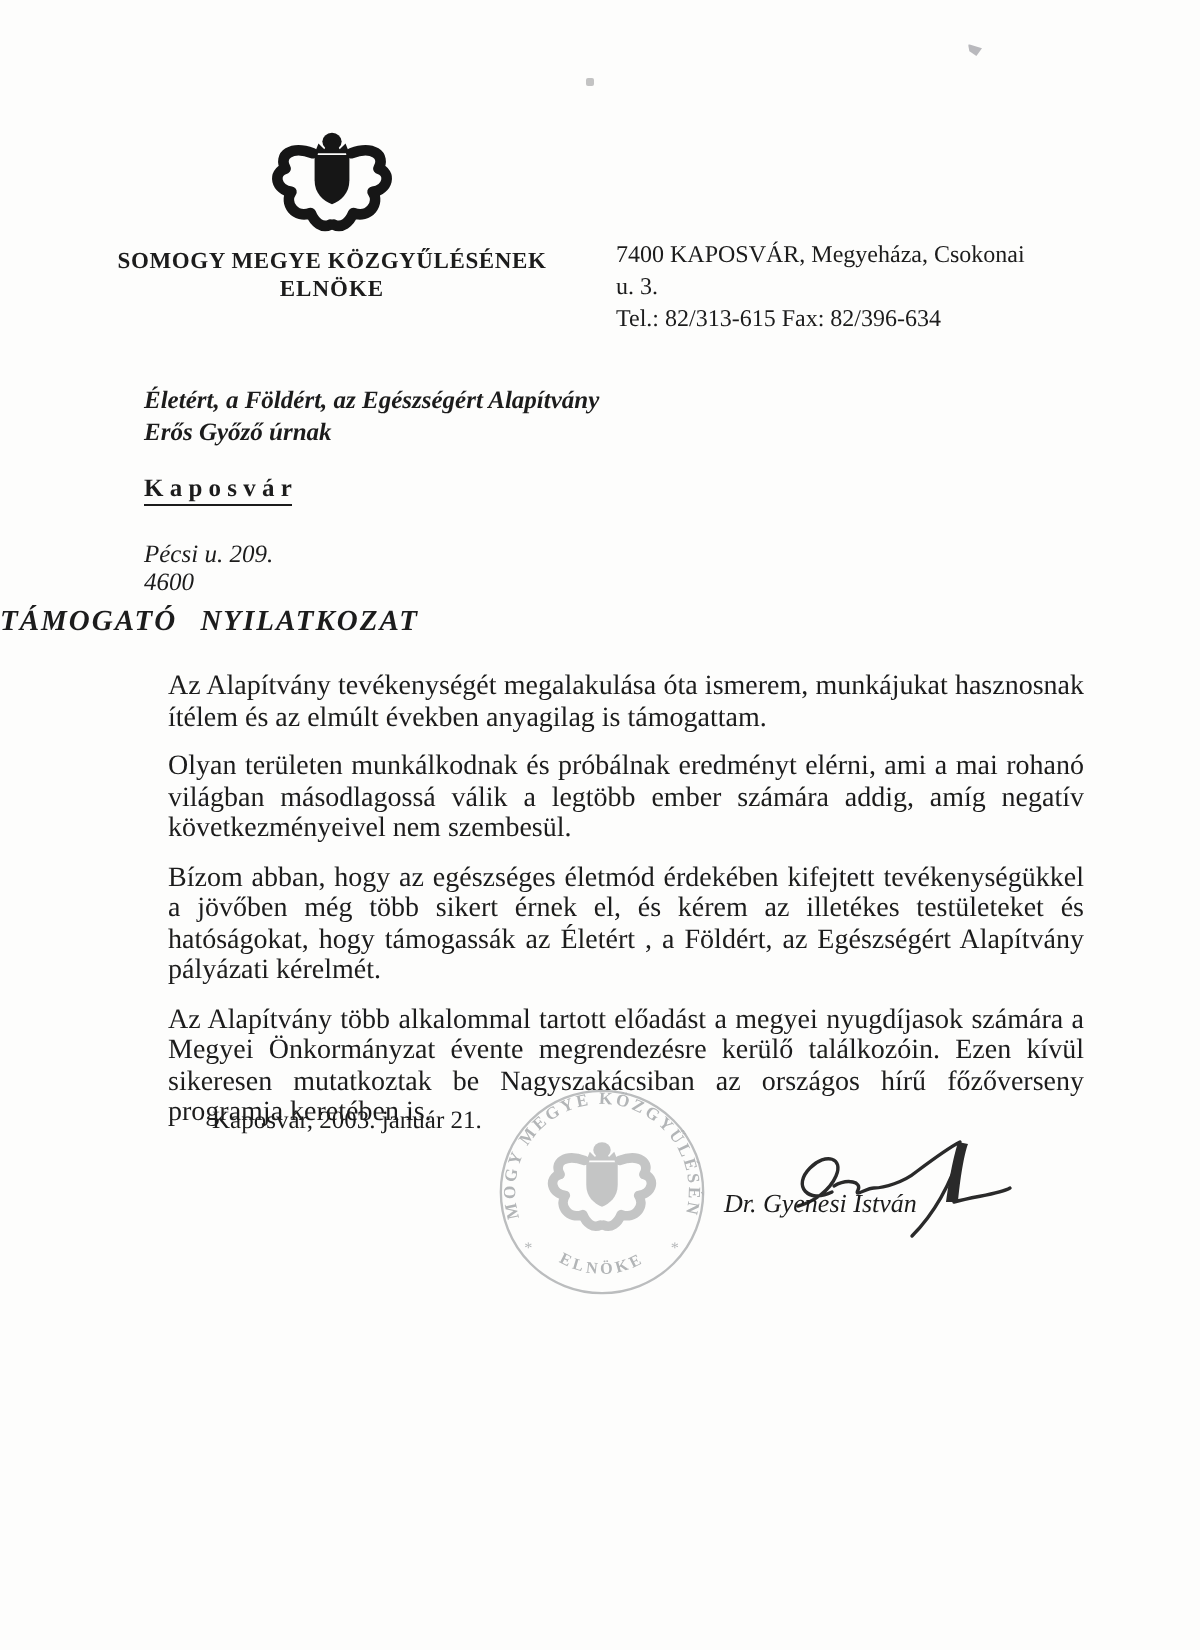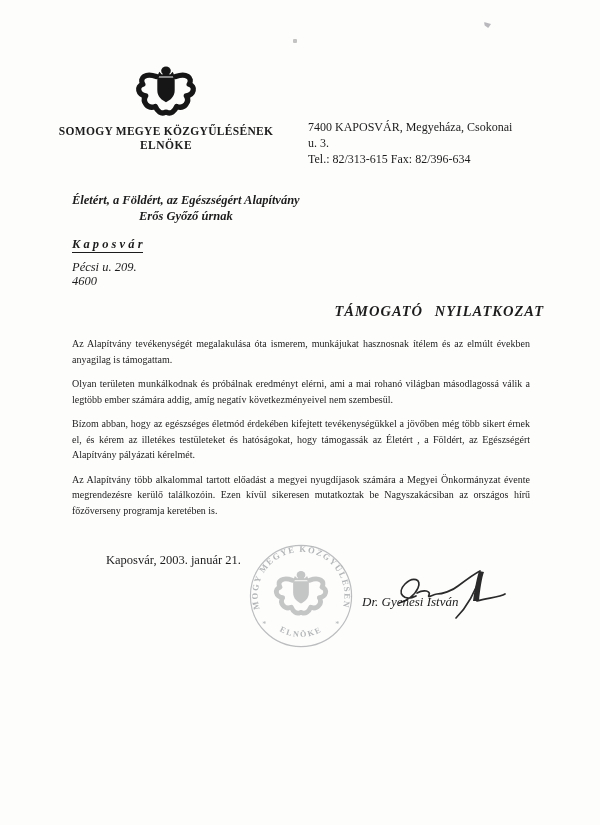--- a/index.html
+++ b/index.html
@@ -27,44 +27,44 @@
     font-weight:bold; font-size:11.5px; letter-spacing:0.5px;
     line-height:14px;
   }
   .header-right {
     position:absolute; left:308px; top:119px; width:212px;
     text-align:left; font-size:12px; line-height:16px;
   }
   
   .recipient { position:absolute; left:72px; top:192px; font-size:12.5px; }
   .recipient-org, .recipient-person {
-    font-weight:bold; font-style:italic; line-height:16px;text-align:center;
+    font-weight:bold; font-style:italic; line-height:16px;
   }
   .recipient-city {
     display:inline-block;
-    font-weight:bold; font-style:italic;
+    font-weight:bold; 
     margin-top:13px; line-height:14px;
     border-bottom:1.4px solid #1c1c1c;
     padding-bottom:1px;
   }
   .recipient-street, .recipient-zip {
     font-style:italic; line-height:13.5px;
   }
-  .recipient-street { margin-top:8px; }
+  .recipient-street { margin-top:18px; }
   
   .doc-title {
     position:absolute; left:0; top:303px; width:544px;
-    text-align:right;
+    text-align:left;
     font-weight:bold; font-style:italic;
     font-size:14.5px; letter-spacing:1px; word-spacing:7px;
   }
   
   .body-text {
-    position:absolute; left:72px; top:336px; width:458px;
-    font-size:10px; line-height:15.5px;
+    position:absolute; left:84px; top:336px; width:458px;
+    font-size:14px; line-height:15.5px;
     text-align:justify;
     font-family:Liberation Serif, serif;
   }
   .body-text p { margin:0 0 9px 0; }
   
   .dateline {
     position:absolute; left:72px; top:553px; font-size:12.5px;margin-left:34px;
   }
   .stamp-svg {
     position:absolute; left:245px; top:540px;

